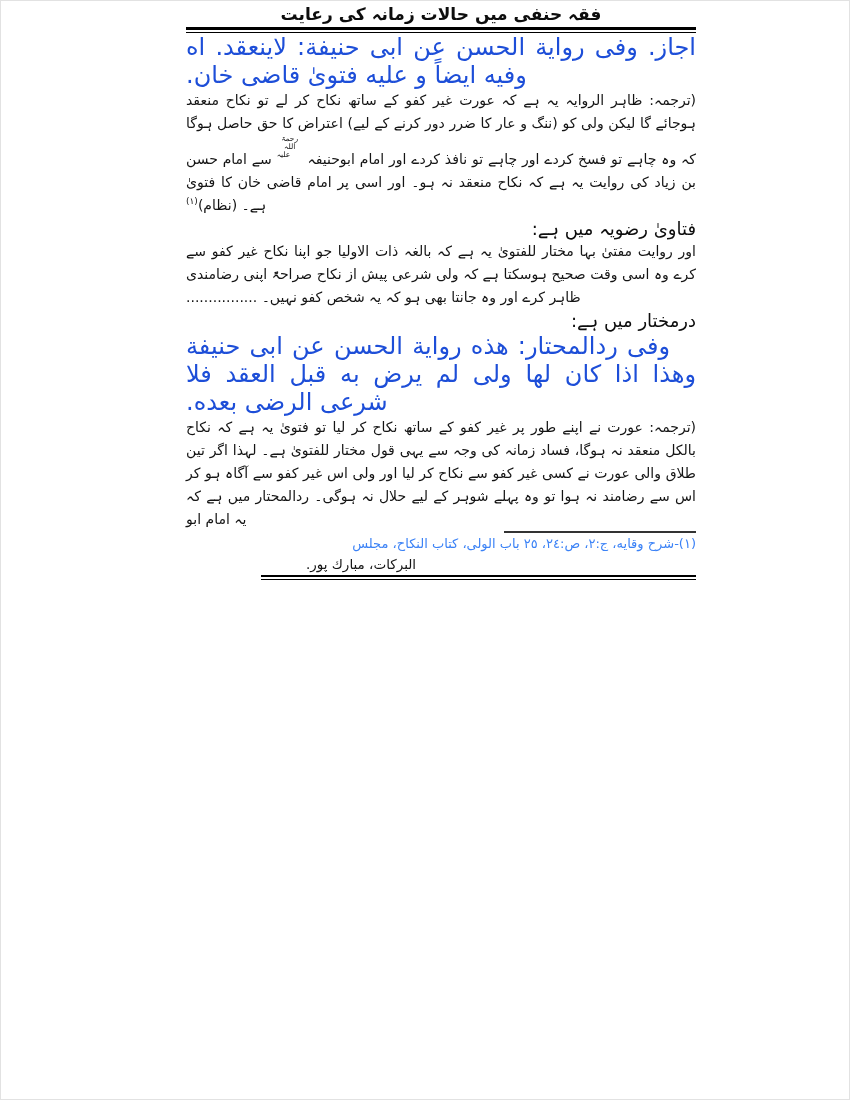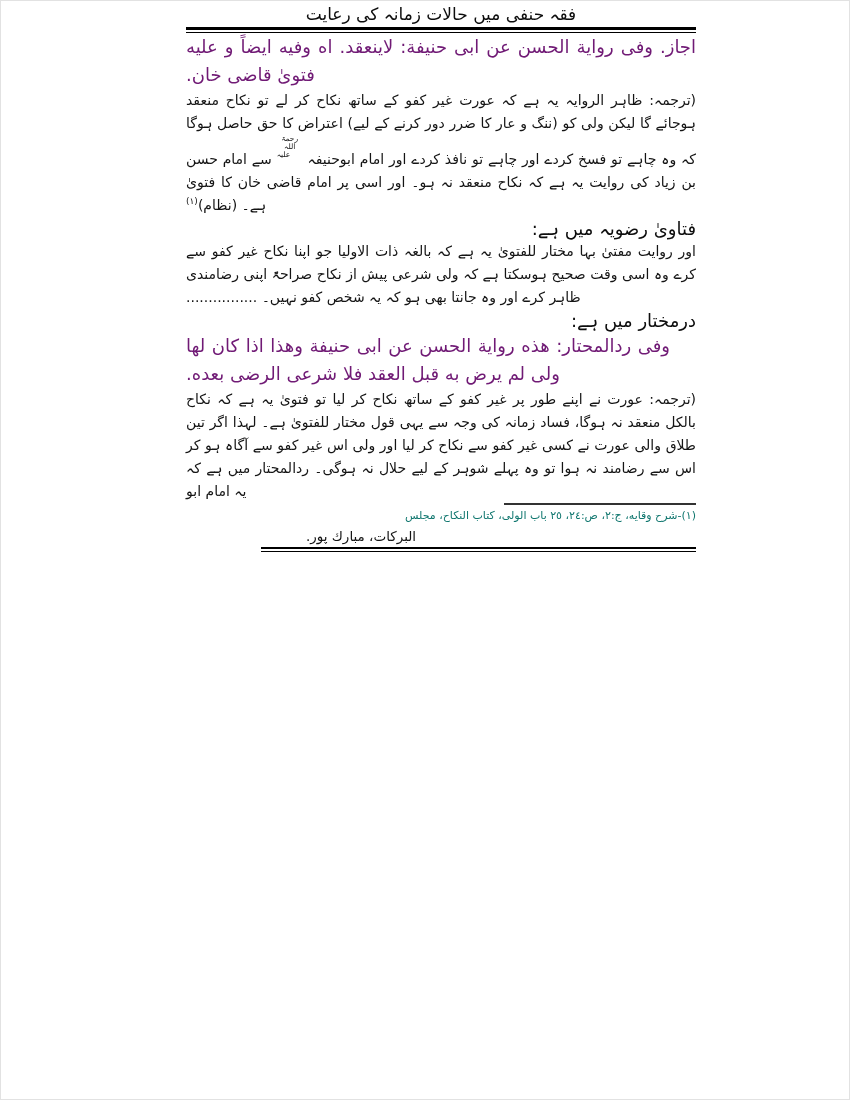--- a/index.html
+++ b/index.html
@@ -25,37 +25,37 @@
     width: 510px;
   }
   .content p, .content div { margin: 0; }
 
   .header-title {
     margin-top: 181px;
     text-align: center;
     direction: rtl;
     font-size: 17px;
     line-height: 26px;
-    font-weight: normal;
+    font-weight: bold;
     color: #0d0d0d;
   }
   .header-rule {
     margin: 6px 12px 0 12px;
     height: 2px;
     border-top: 3px solid #000;
     border-bottom: 1px solid #000;
   }
 
   .arabic {
     direction: rtl;
-    font-size: 18px;
+    font-size: 24px;
     line-height: 28px;
     text-align: justify;
     text-align-last: left;
-    color: #701a75;
+    color: #1d4ed8;
   }
   .arabic.indent { text-indent: 26px; }
 
   .urdu {
     direction: rtl;
     font-size: 14px;
     line-height: 23px;
     text-align: justify;
     text-align-last: left;
     color: #141414;
@@ -88,25 +88,25 @@
 
   .footnote-sep {
     margin-top: 10px;
     margin-left: 253px;
     width: 192px;
     border-top: 2px solid #333;
   }
   .footnote-line1 {
     margin-top: 6px;
     direction: rtl;
-    font-size: 11px;
+    font-size: 13px;
     line-height: 21px;
     text-align: justify;
     text-align-last: right;
-    color: #0f766e;
+    color: #3b82f6;
   }
   .footnote-line2 {
     direction: rtl;
     font-size: 13.5px;
     line-height: 21px;
     text-align: center;
     padding-right: 160px;
     color: #141414;
   }
 

